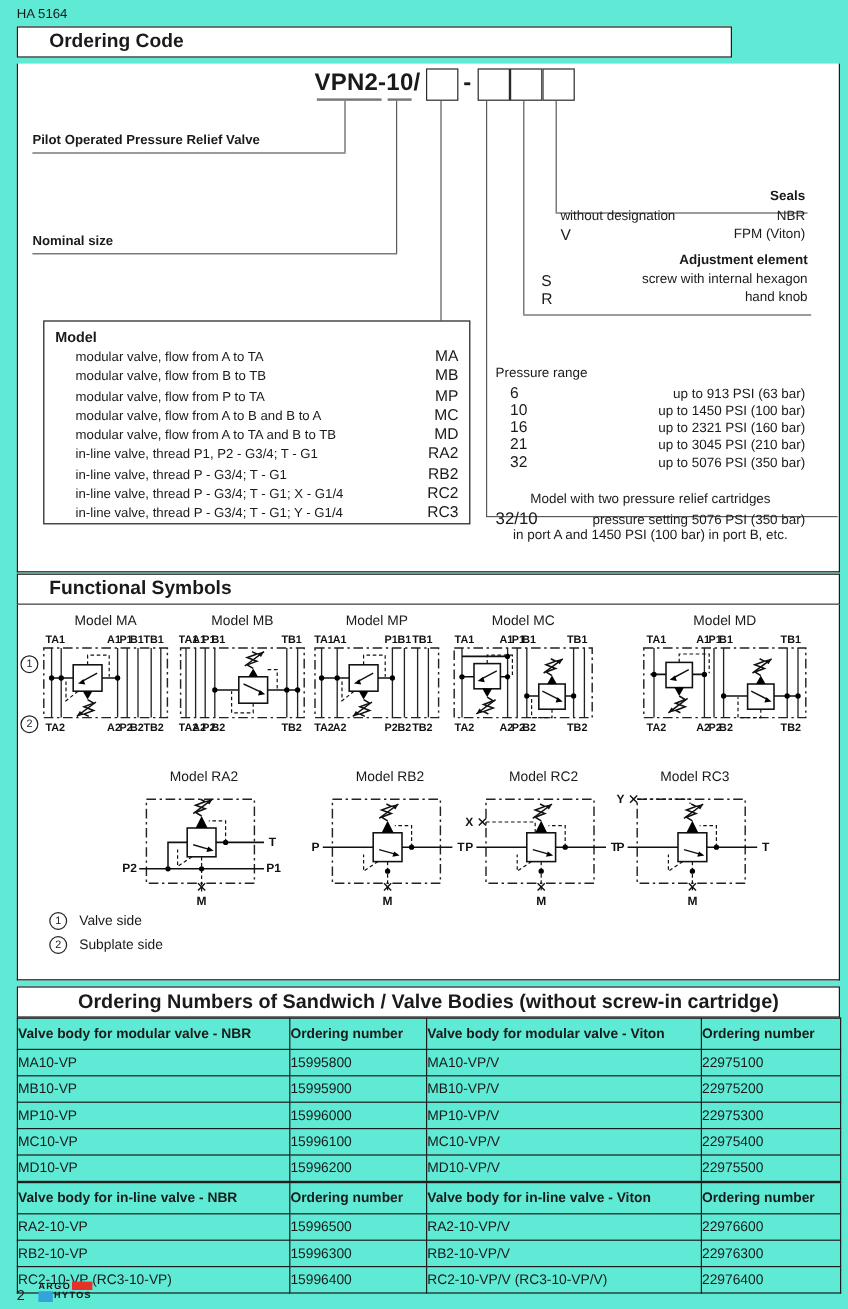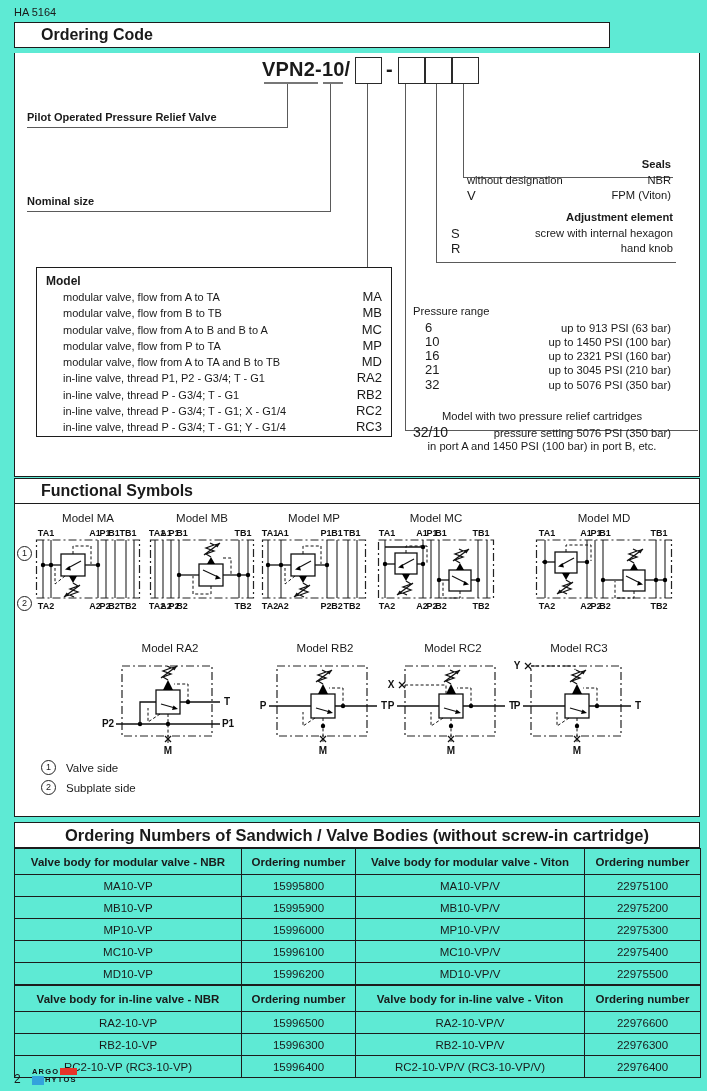--- a/index.html
+++ b/index.html
@@ -35,21 +35,21 @@
   
   .symttl{font-size:11.5px;text-align:center;}
   .circ{display:inline-flex;width:13px;height:13px;border:1.1px solid #222;border-radius:50%;
         align-items:center;justify-content:center;font-size:9px;line-height:1;}
   .legend{font-size:11.5px;display:flex;align-items:center;gap:10px;}
   svg text{font-family:"Liberation Sans",sans-serif;}
   .pt{font-size:9px;font-weight:bold;fill:#111;}
   .pt2{font-size:10px;font-weight:bold;fill:#111;}
   
   table.ord{border-collapse:collapse;table-layout:fixed;width:686px;}
-  table.ord td{border:1.2px solid #1c1c1c;text-align:center;font-size:11.5px;
+  table.ord td{border:1.2px solid #1c1c1c;font-size:11.5px;
                padding:0;height:21px;overflow:hidden;margin-left:36px;}
   table.ord tr.h td{font-weight:bold;height:25px;}
   table.ord{border:1.6px solid #1c1c1c;}
   
   .logo{display:flex;flex-direction:column;line-height:1;}
   .logo .r1,.logo .r2{display:flex;align-items:center;}
   .logo-txt{font-size:7.5px;font-weight:bold;letter-spacing:1.2px;color:#111;}
 </style>
 </head>
 <body>
@@ -130,26 +130,26 @@
       <div class="ttl">Model</div>
       <div class="mrow">
           <span class="d">modular valve, flow from A to TA</span>
           <span class="c">MA</span>
         </div>
       <div class="mrow">
           <span class="d">modular valve, flow from B to TB</span>
           <span class="c">MB</span>
         </div>
       <div class="mrow">
+          <span class="d">modular valve, flow from P to TA</span>
+          <span class="c b">MP</span>
+        </div>
+      <div class="mrow">
           <span class="d">modular valve, flow from A to B and B to A</span>
           <span class="c">MC</span>
-        </div>
-      <div class="mrow">
-          <span class="d">modular valve, flow from P to TA</span>
-          <span class="c b">MP</span>
         </div>
       <div class="mrow">
           <span class="d">modular valve, flow from A to TA and B to TB</span>
           <span class="c">MD</span>
         </div>
       <div class="mrow">
           <span class="d">in-line valve, thread P1, P2 - G3/4; T - G1</span>
           <span class="c b">RA2</span>
         </div>
       <div class="mrow">

